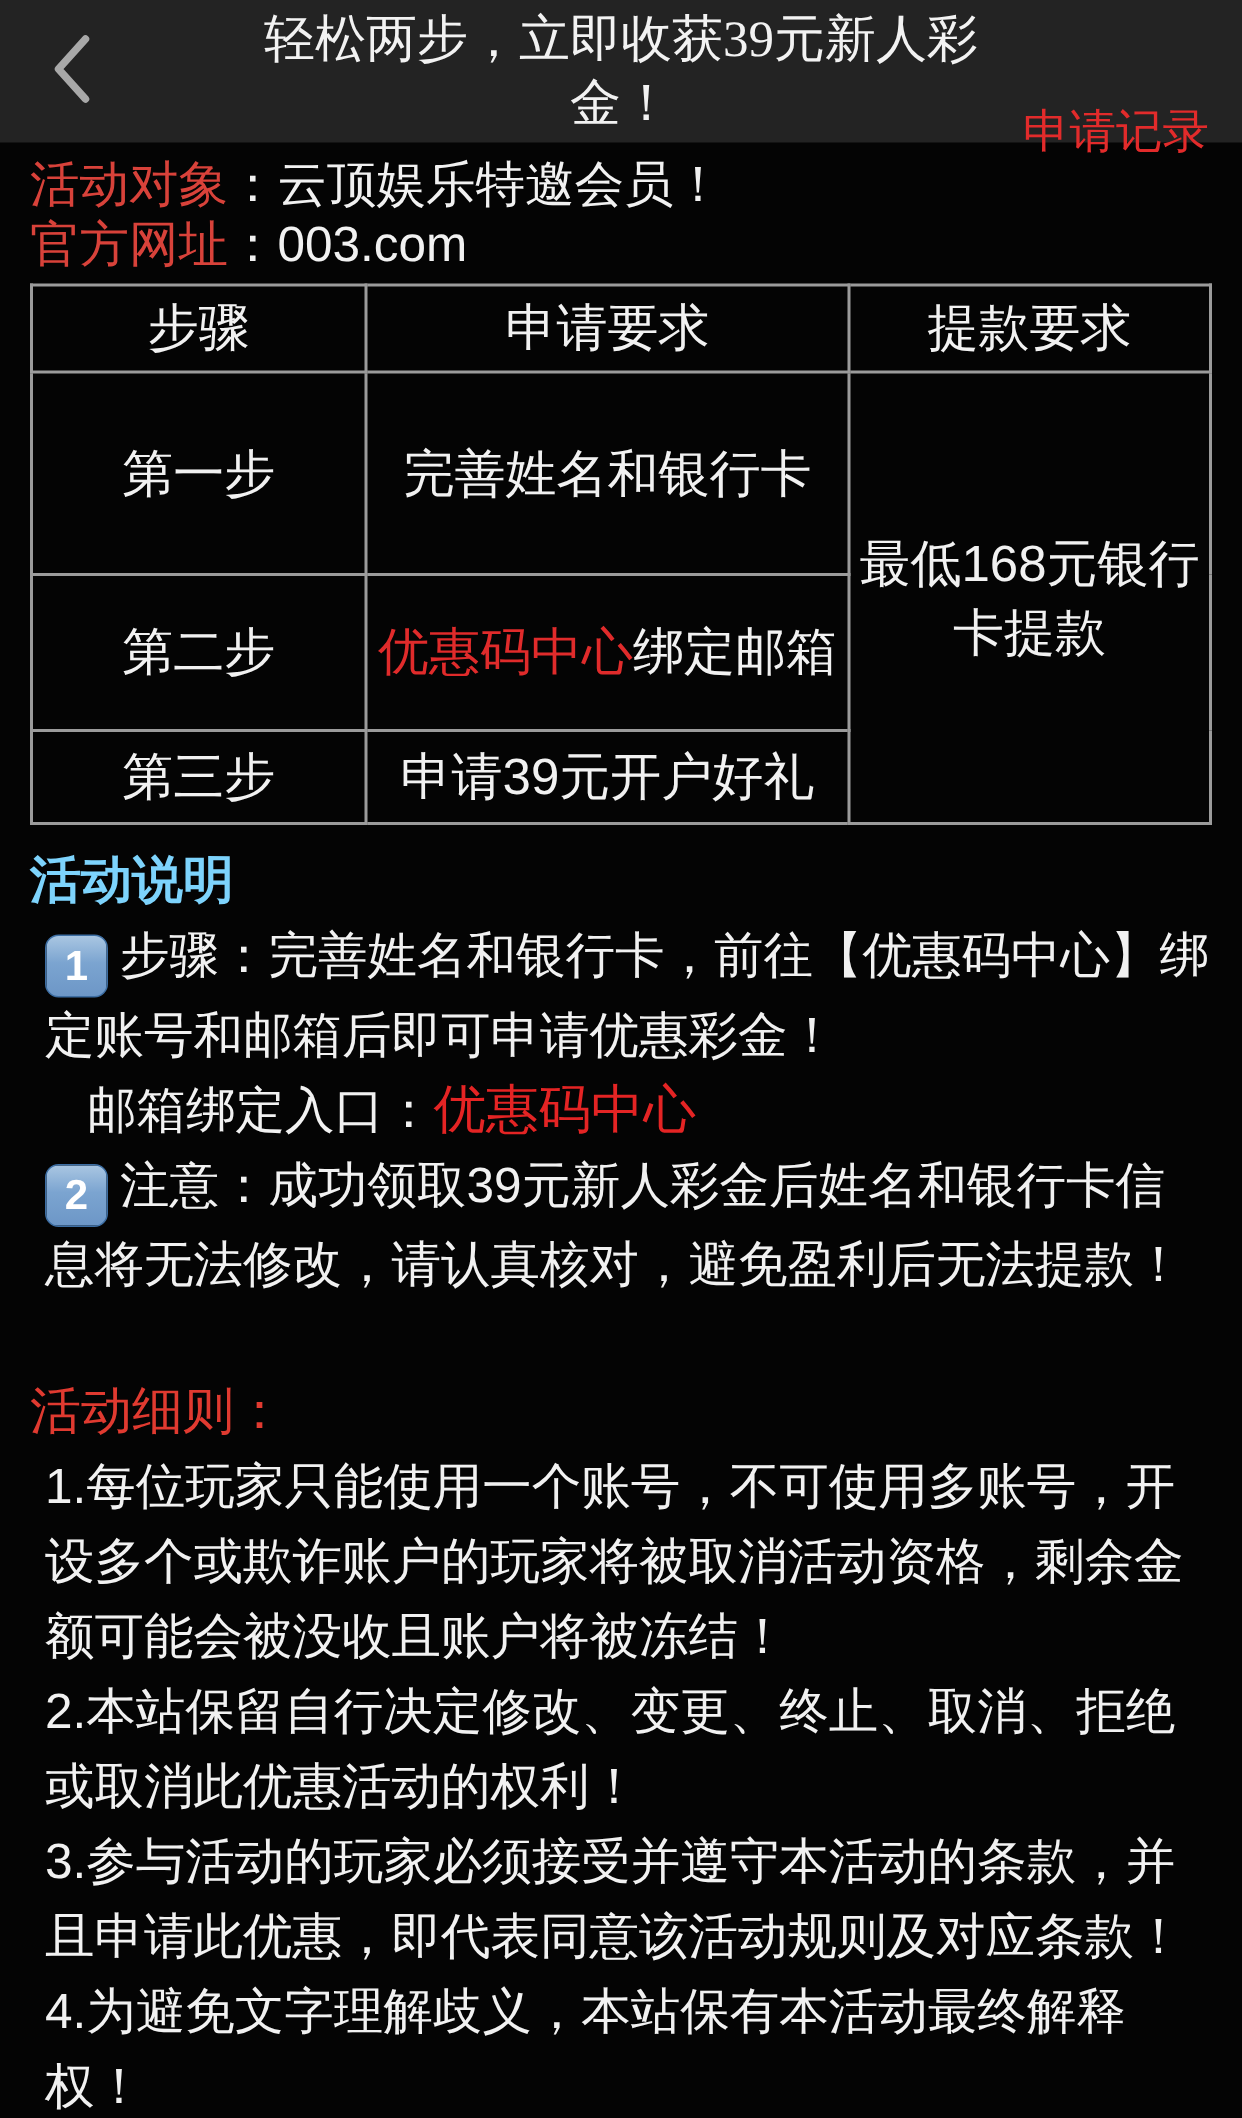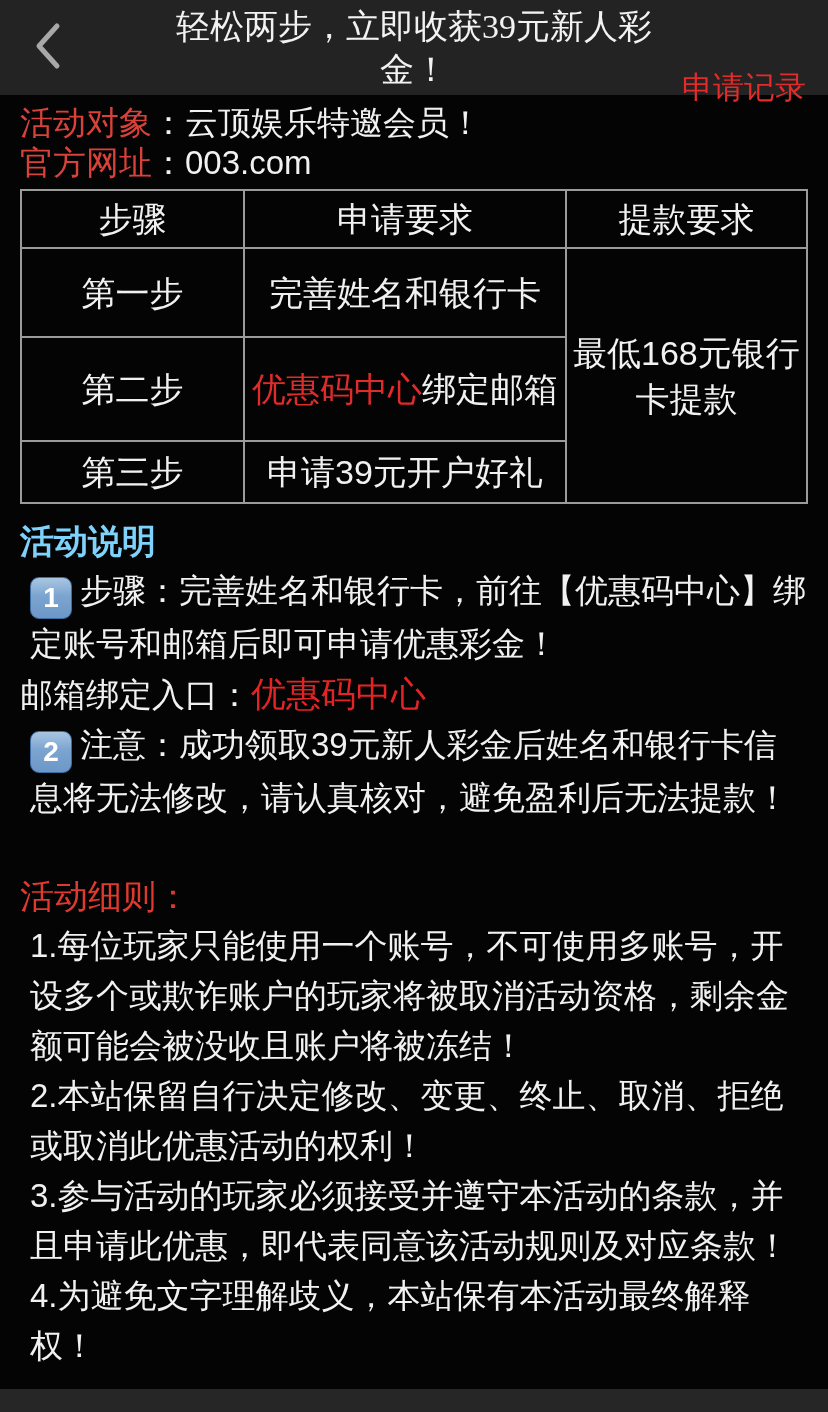--- a/index.html
+++ b/index.html
@@ -45,37 +45,37 @@
   table.steps th, table.steps td{
     border:2px solid #9b9b9b;
     color:#f1f1f1;font-size:34px;font-weight:400;
     text-align:center;vertical-align:middle;
     padding:0 4px;line-height:46px;
   }
   .col-step{width:222px;}
   .col-req{width:320px;}
   .col-withdraw{width:240px;}
   .th-row{height:58px;}
-  .row-1{height:89px;border-radius:25px;}
+  .row-1{height:135px;border-radius:25px;}
   .row-2{height:104px;}
   .row-3{height:62px;}
   .red-link{color:#e02b2b;cursor:pointer;}
 
   
   .section-heading{color:#7dd3fc;font-size:34px;line-height:50px;margin-top:12px;font-weight:bold;}
   .para{font-size:33px;line-height:50px;color:#f1f1f1;margin-left:10px;}
   .keycap{
     display:inline-block;width:40px;height:40px;
     background:linear-gradient(#a9c6e2 0%, #7ba4d0 45%, #6d97c7 100%);
     border:1px solid #3d6ea3;border-radius:9px;
     color:#ffffff;font-size:28px;font-weight:700;
     text-align:center;line-height:40px;
     vertical-align:-5px;margin-right:8px;
   }
-  .email-line{font-size:33px;line-height:50px;color:#f1f1f1;}
+  .email-line{font-size:33px;line-height:50px;color:#f1f1f1;margin-left:38px;}
   .email-link{color:#e42424;font-size:35px;cursor:pointer;}
   .rules-heading{color:#e03a30;font-size:34px;line-height:50px;margin-top:48px;}
 
   
   .footer{
     flex-shrink:0;height:179px;background:#262626;
     display:flex;flex-direction:column;
   }
   .counter-row{
     margin-top:20px;display:flex;align-items:center;justify-content:center;

